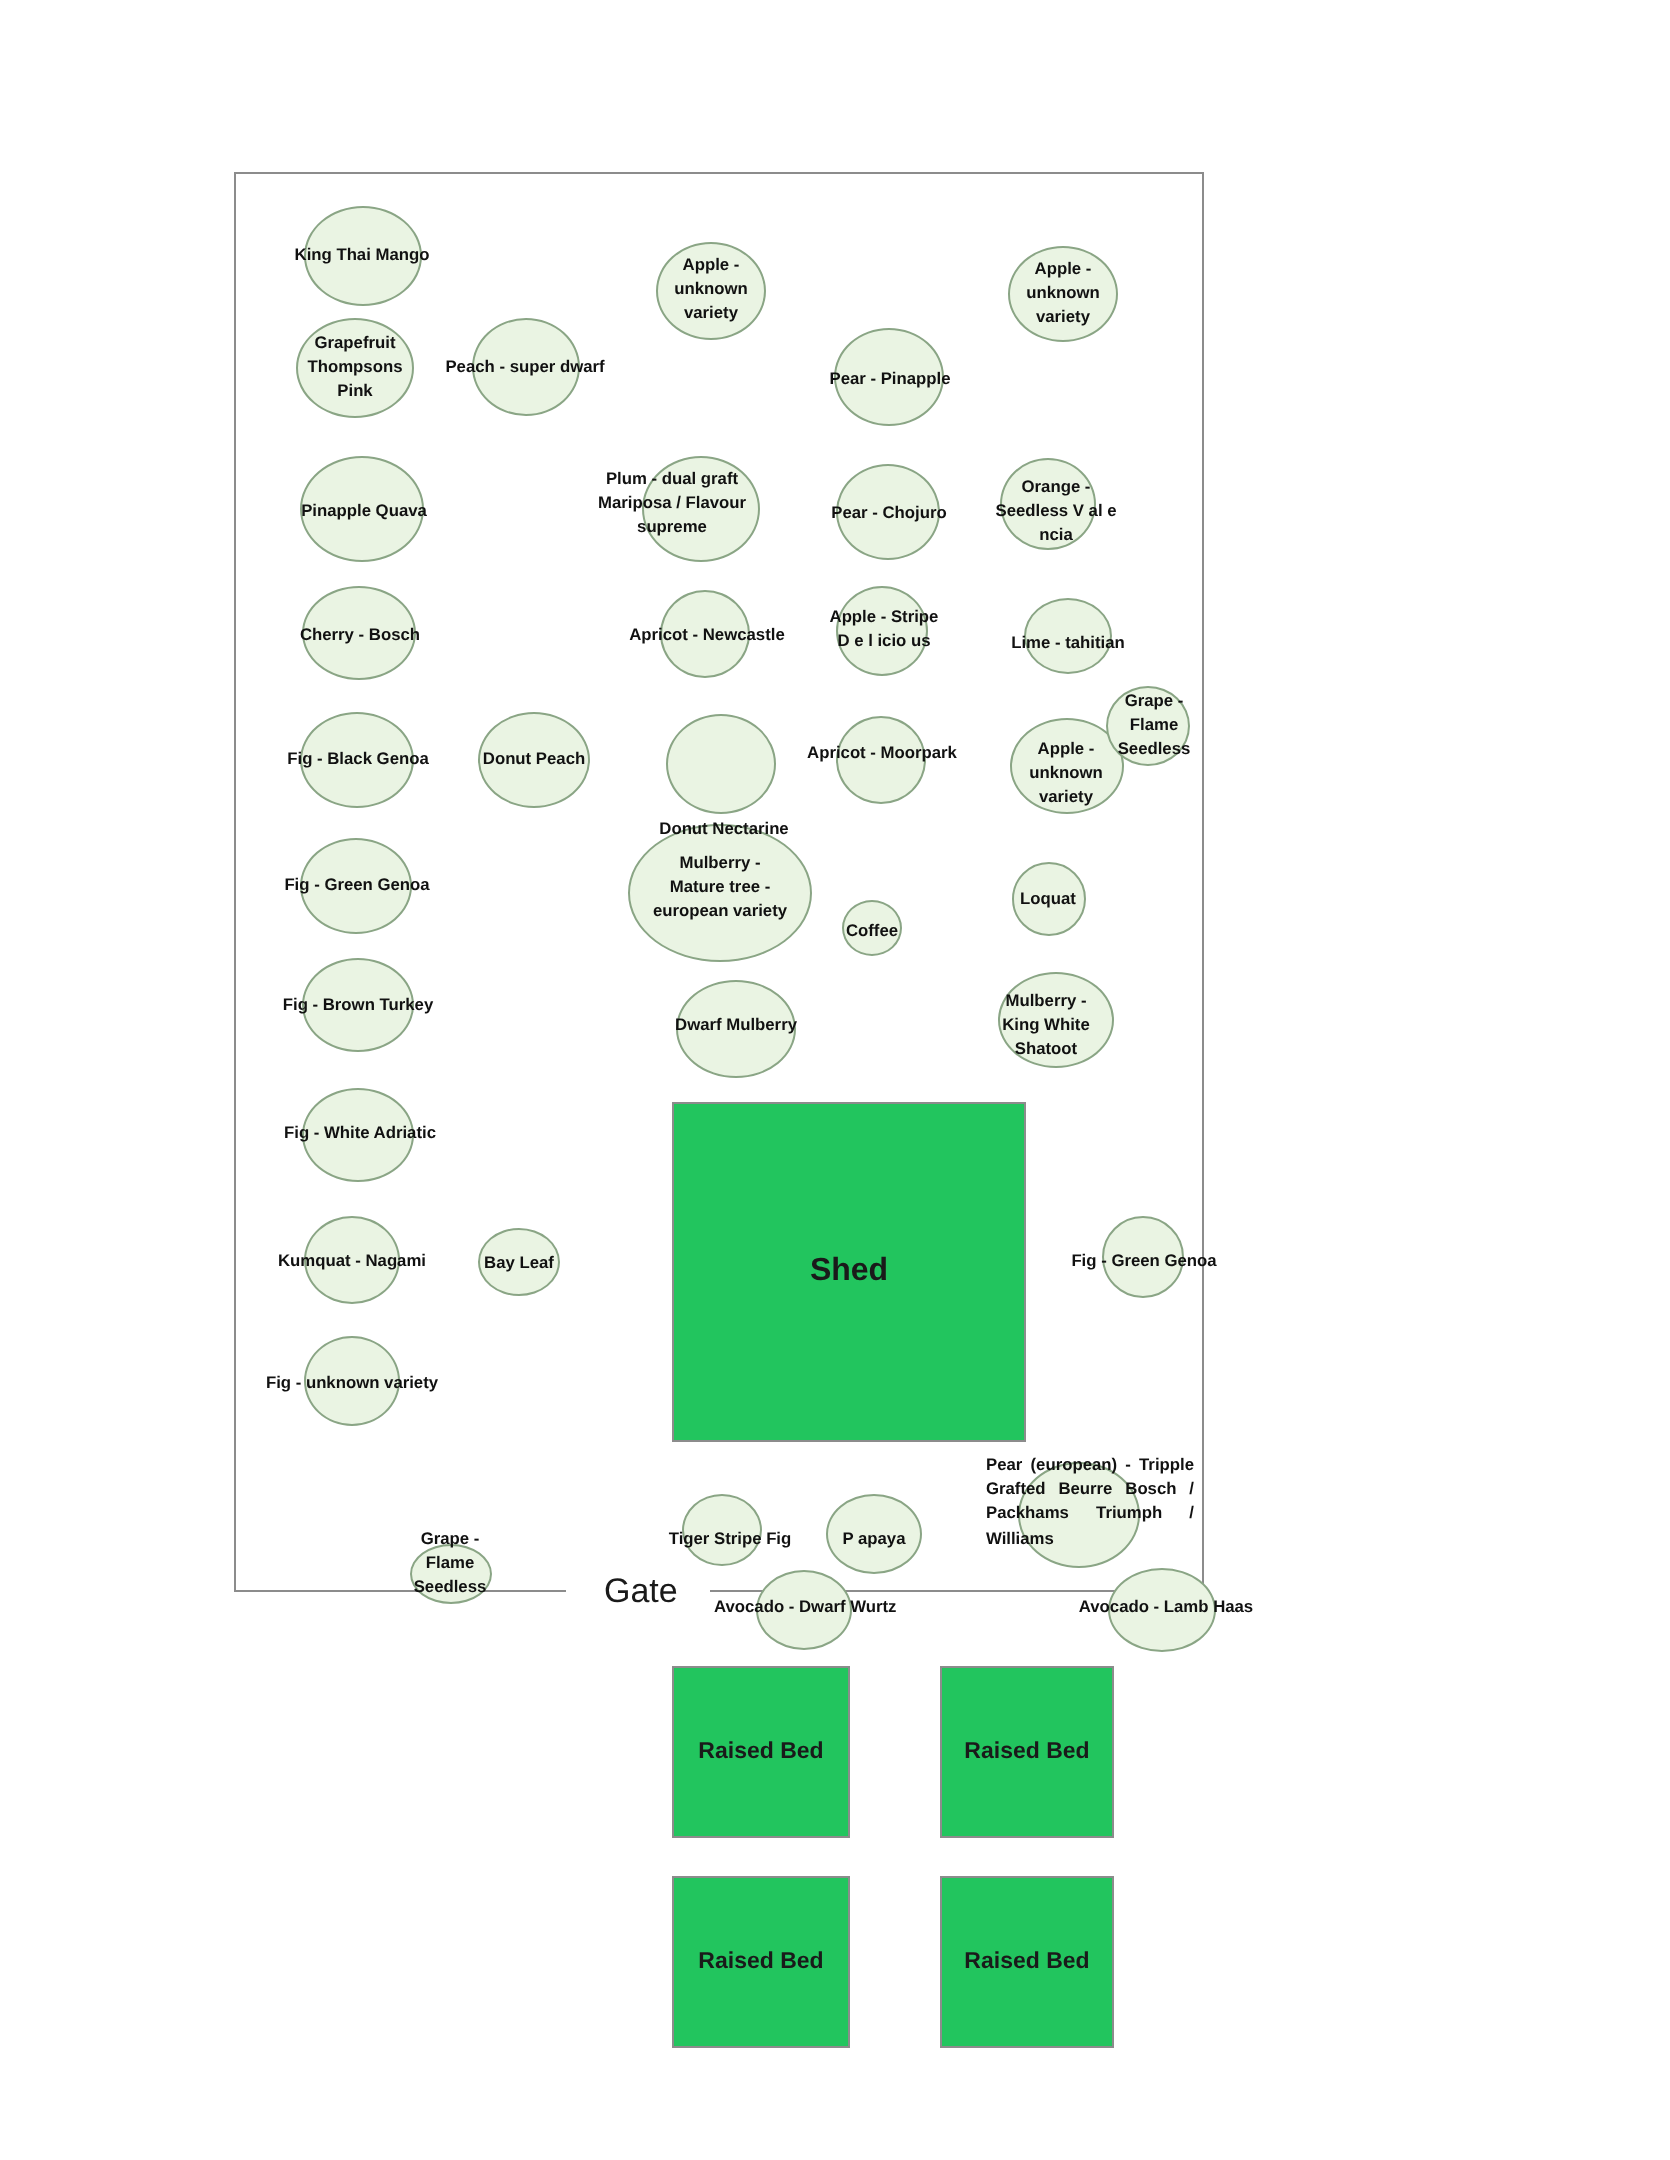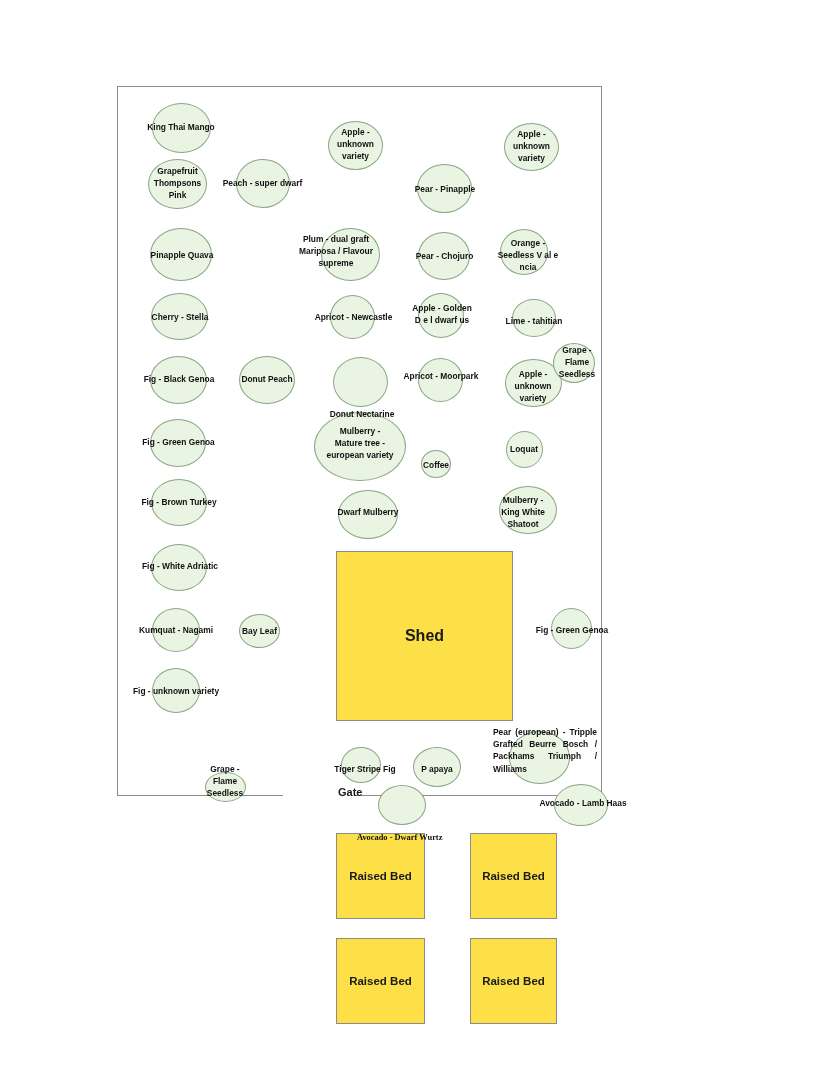--- a/index.html
+++ b/index.html
@@ -46,21 +46,21 @@
   
   .gate-gap {
     position: absolute;
     background: #ffffff;
     z-index: 3;
   }
   .plot-rect {
     position: absolute;
     border: 1.5px solid #8c8c8c;
     box-sizing: border-box;
-    background: #fde047;
+    background: #22c55e;
     display: flex;
     align-items: center;
     justify-content: center;
     z-index: 2;
   }
   .plot-rect .rect-label {
     font-size: 11.5px;
     font-weight: bold;
     color: #1a1a1a;
     text-align: center;
@@ -96,24 +96,23 @@
   .tree-label.wrap {
     white-space: normal;
   }
   .tree-label.just {
     text-align: justify;
     text-align-last: justify;
   }
   #gate-label {
     position: absolute;
     z-index: 7;
-    font-size: 11px;
-    font-weight: bold;
+    font-size: 17px;
+    font-weight: normal;
     color: #1a1a1a;
-    margin-left: 36px;
   }
 </style>
 </head>
 <body>
 
 <div id="canvas">
 
   <div id="diagram-title">Back Garden - Fruit Orchard</div>
 
   <div id="garden-plot"></div>
@@ -142,21 +141,21 @@
   <div class="tree" style="left:152px; top:103px; width:59px; height:50px;"></div>
   <div class="tree-label" style="left:131px; top:121px; width:100px;">King Thai Mango</div>
 
   <div class="tree" style="left:148px; top:159px; width:59px; height:50px;"></div>
   <div class="tree-label wrap" style="left:146px; top:165px; width:63px;">Grapefruit Thompsons Pink</div>
 
   <div class="tree" style="left:150px; top:228px; width:62px; height:53px;"></div>
   <div class="tree-label" style="left:136px; top:249px; width:92px;">Pinapple Quava</div>
 
   <div class="tree" style="left:151px; top:293px; width:57px; height:47px;"></div>
-  <div class="tree-label" style="left:141px; top:311px; width:78px;">Cherry - Stella</div>
+  <div class="tree-label" style="left:141px; top:311px; width:78px;">Cherry - Bosch</div>
 
   <div class="tree" style="left:150px; top:356px; width:57px; height:48px;"></div>
   <div class="tree-label" style="left:135px; top:373px; width:88px;">Fig - Black Genoa</div>
 
   <div class="tree" style="left:150px; top:419px; width:56px; height:48px;"></div>
   <div class="tree-label" style="left:134px; top:436px; width:89px;">Fig - Green Genoa</div>
 
   <div class="tree" style="left:151px; top:479px; width:56px; height:47px;"></div>
   <div class="tree-label" style="left:133px; top:496px; width:92px;">Fig - Brown Turkey</div>
 
@@ -196,21 +195,21 @@
   <div class="tree" style="left:338px; top:490px; width:60px; height:49px;"></div>
   <div class="tree-label" style="left:327px; top:506px; width:82px;">Dwarf Mulberry</div>
 
   <div class="tree" style="left:417px; top:164px; width:55px; height:49px;"></div>
   <div class="tree-label" style="left:411px; top:183px; width:68px;">Pear - Pinapple</div>
 
   <div class="tree" style="left:418px; top:232px; width:52px; height:48px;"></div>
   <div class="tree-label" style="left:412px; top:250px; width:65px;">Pear - Chojuro</div>
 
   <div class="tree" style="left:418px; top:293px; width:46px; height:45px;"></div>
-  <div class="tree-label wrap" style="left:411px; top:302px; width:62px;">Apple - Golden D e l dwarf us</div>
+  <div class="tree-label wrap" style="left:411px; top:302px; width:62px;">Apple - Stripe D e l icio us</div>
 
   <div class="tree" style="left:418px; top:358px; width:45px; height:44px;"></div>
   <div class="tree-label" style="left:398px; top:370px; width:86px;">Apricot - Moorpark</div>
 
   <div class="tree" style="left:421px; top:450px; width:30px; height:28px;"></div>
   <div class="tree-label" style="left:419px; top:459px; width:34px;">Coffee</div>
 
   <div class="tree" style="left:505px; top:359px; width:57px; height:48px;"></div>
   <div class="tree-label wrap" style="left:508px; top:368px; width:50px;">Apple - unknown variety</div>
 
@@ -241,18 +240,18 @@
   <div class="tree" style="left:341px; top:747px; width:40px; height:36px;"></div>
   <div class="tree-label" style="left:329px; top:763px; width:72px;">Tiger Stripe Fig</div>
 
   <div class="tree" style="left:413px; top:747px; width:48px; height:40px;"></div>
   <div class="tree-label" style="left:412px; top:763px; width:50px;">P apaya</div>
 
   <div class="tree" style="left:509px; top:731px; width:61px; height:53px;"></div>
   <div class="tree-label wrap just" style="left:493px; top:726px; width:104px; text-align:justify;">Pear (european) - Tripple Grafted Beurre Bosch / Packhams Triumph / Williams</div>
 
   <div class="tree" style="left:378px; top:785px; width:48px; height:40px;"></div>
-  <div class="tree-label" style="left:357px; top:832px; width:76px;font-family:Liberation Serif, serif;">Avocado - Dwarf Wurtz</div>
+  <div class="tree-label" style="left:357px; top:797px; width:76px;">Avocado - Dwarf Wurtz</div>
 
   <div class="tree" style="left:554px; top:784px; width:54px; height:42px;"></div>
   <div class="tree-label" style="left:535px; top:797px; width:96px;">Avocado - Lamb Haas</div>
 
 </div>
 
 </body></html>

